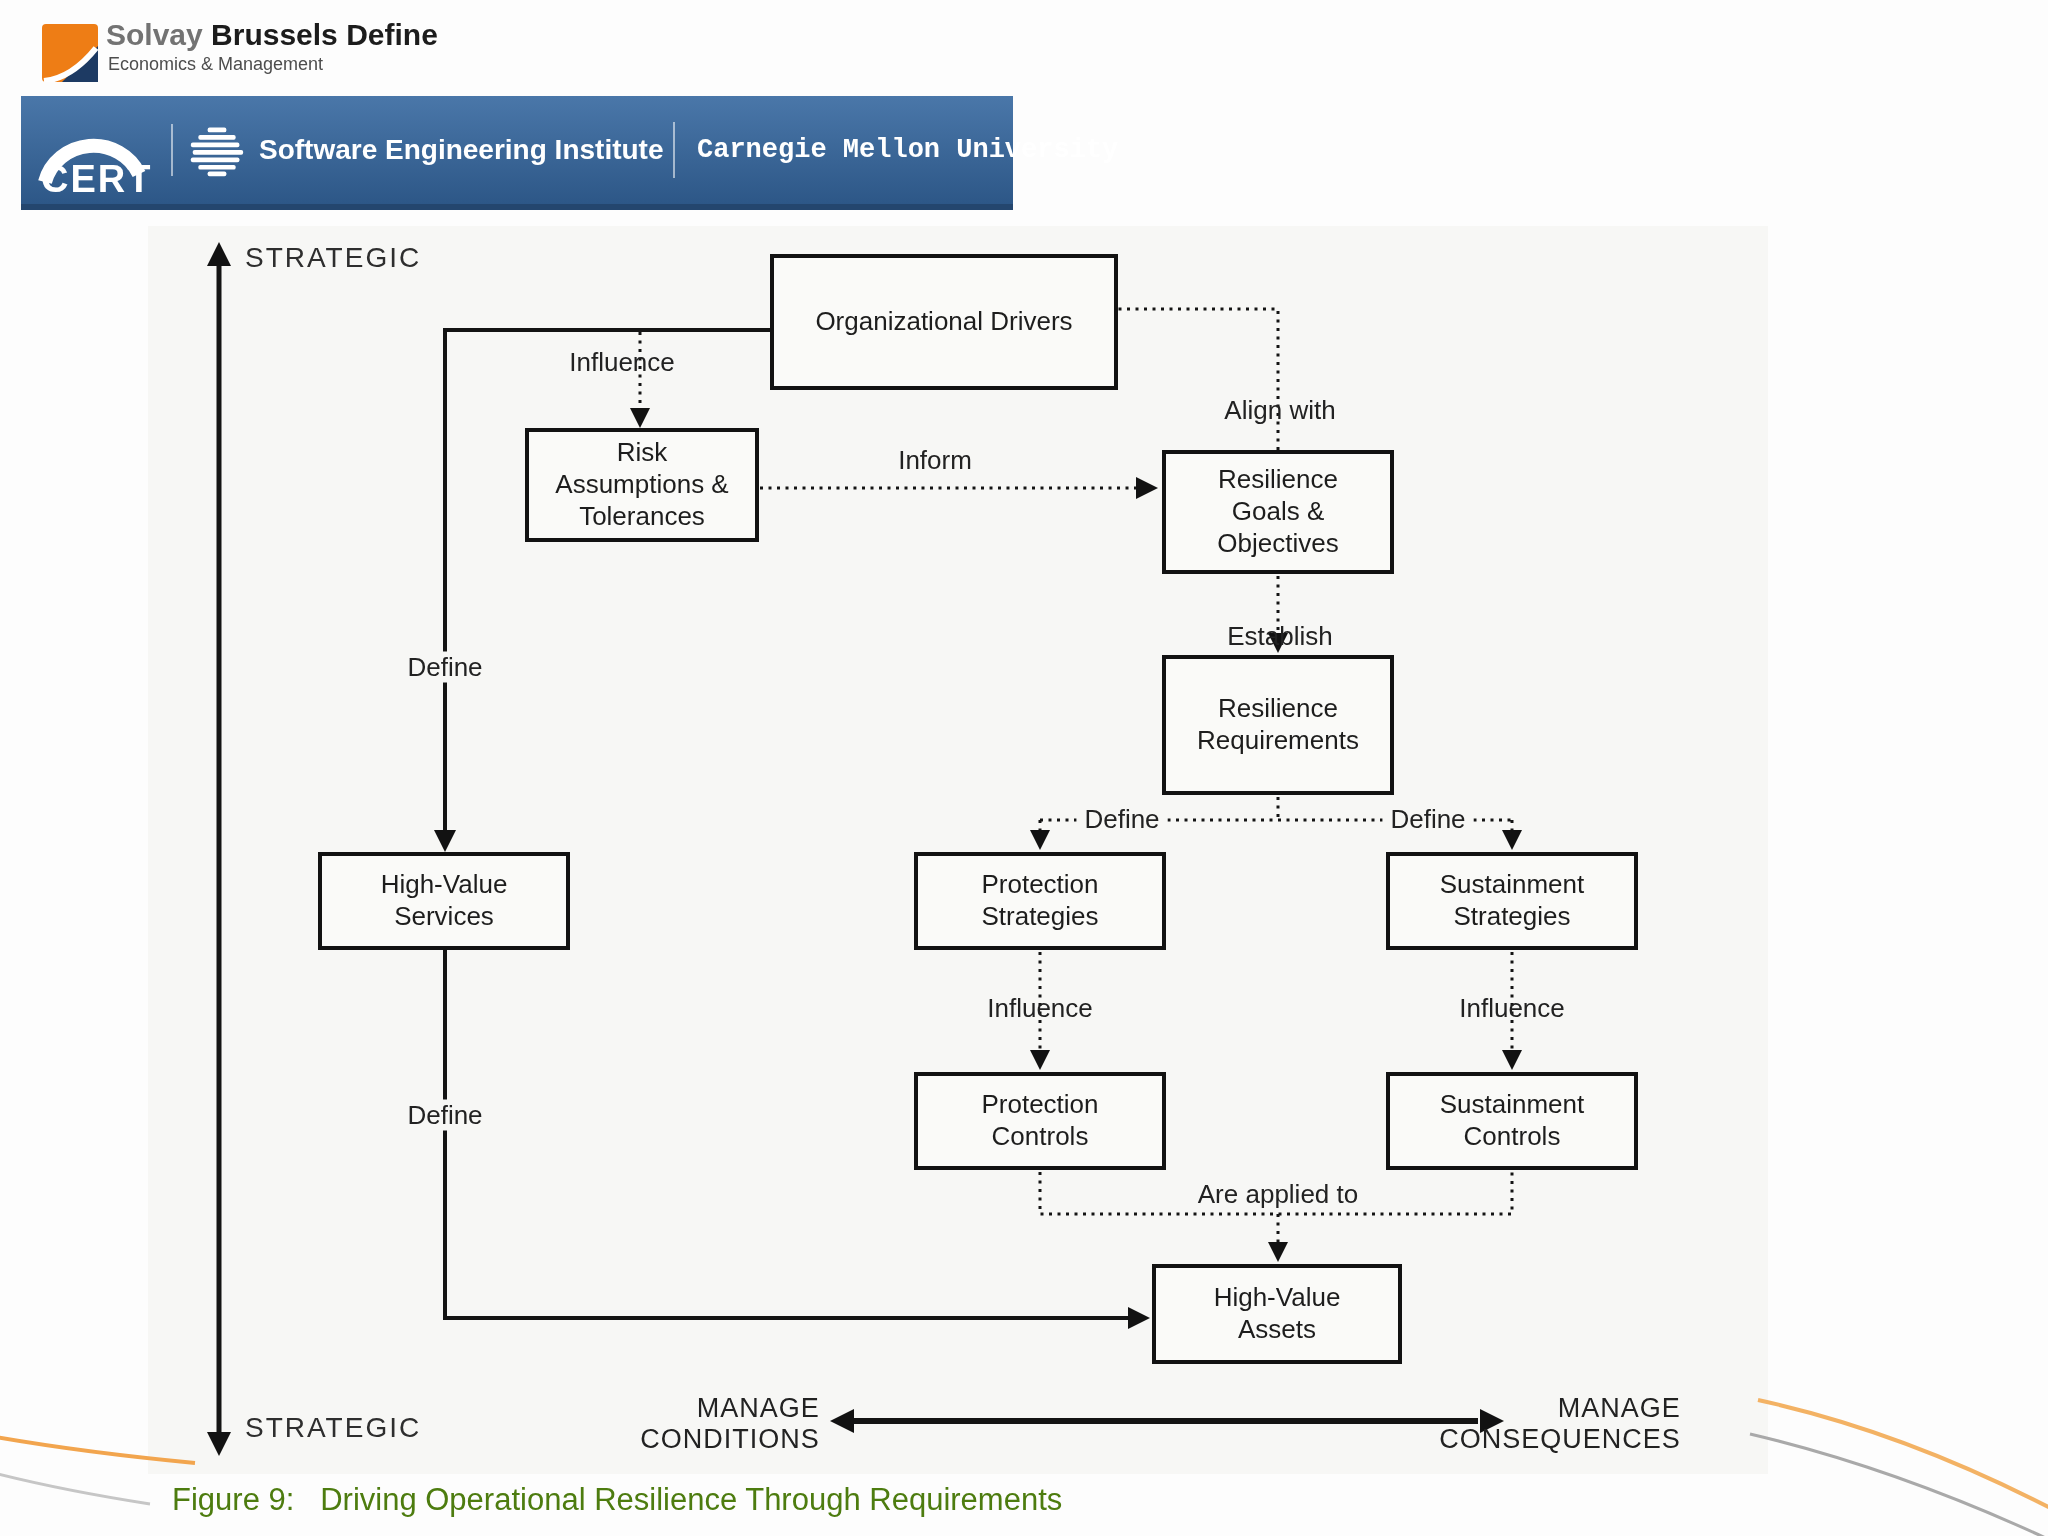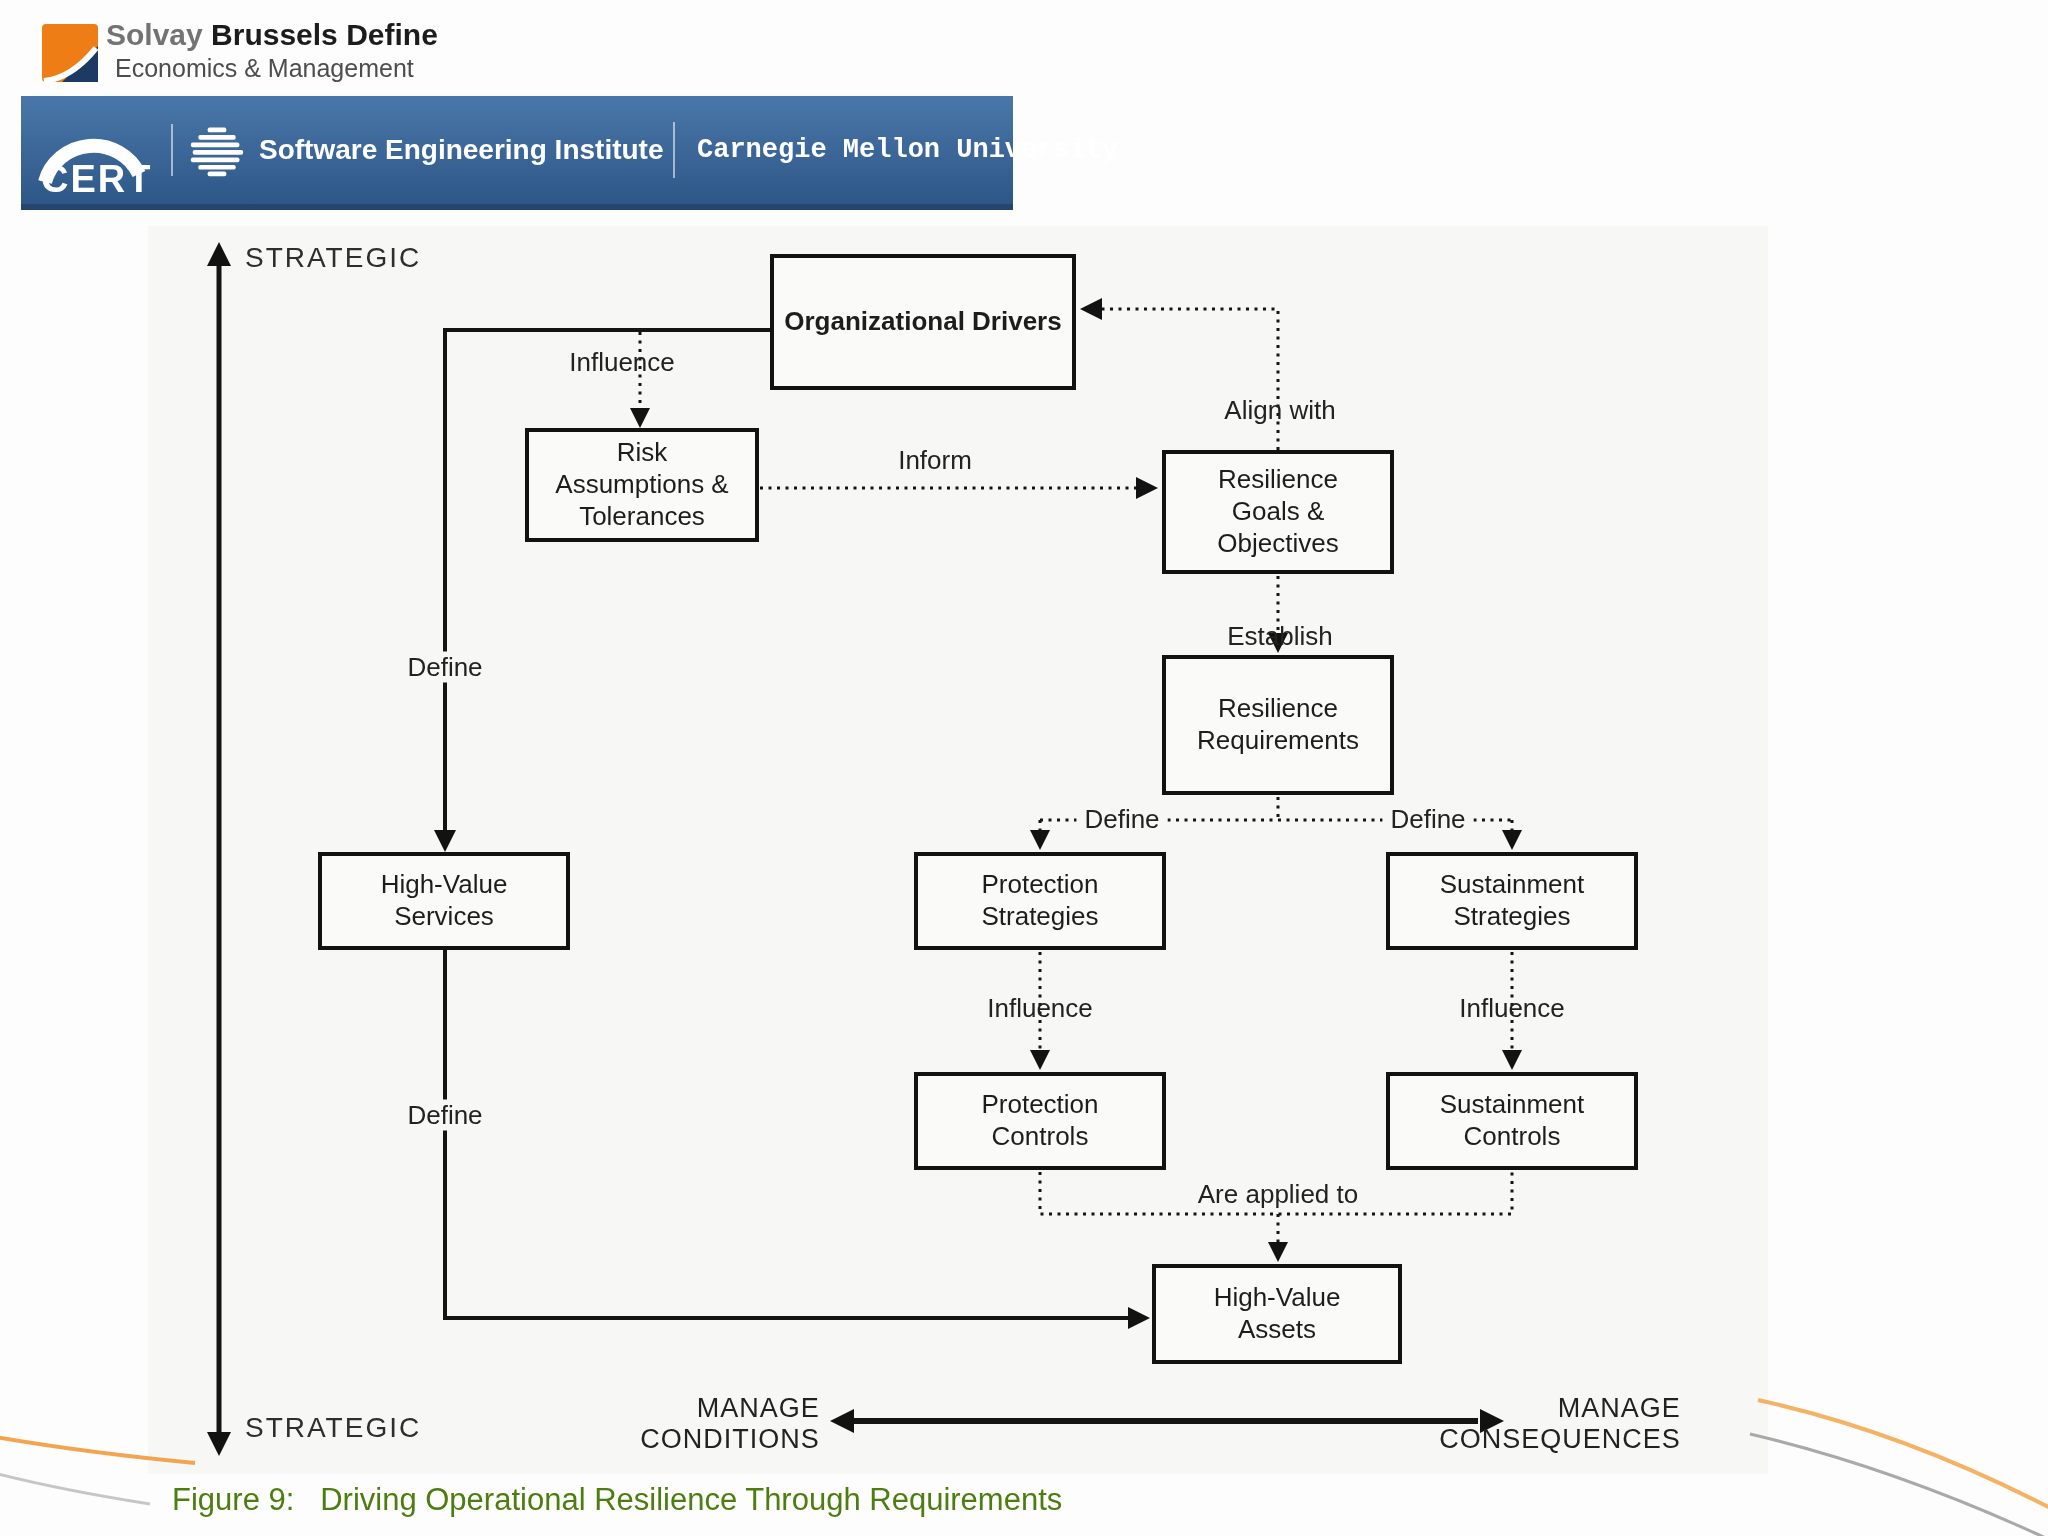--- a/index.html
+++ b/index.html
@@ -5,21 +5,21 @@
   html,body{margin:0;padding:0;}
   body{
     width:2048px;height:1536px;position:relative;overflow:hidden;
     background:#fdfdfd;font-family:"Liberation Sans",sans-serif;color:#1d1d1d;
   }
   
   .solvay-square{position:absolute;left:42px;top:24px;width:56px;height:58px;}
   .solvay-text1{position:absolute;left:106px;top:18px;font-size:30px;font-weight:bold;white-space:nowrap;}
   .solvay-text1 .orange{color:#737373;}
   .solvay-text1 .dark{color:#1c1c1c;}
-  .solvay-text2{position:absolute;left:108px;top:54px;font-size:25px;color:#4d4d4d;white-space:nowrap;margin-left:7px;}
+  .solvay-text2{position:absolute;left:108px;top:54px;font-size:18px;color:#4d4d4d;white-space:nowrap;}
   
   .banner{
     position:absolute;left:14px;top:96px;width:992px;height:114px;
     background:linear-gradient(#4a77a9,#2d5787);
     border-bottom:6px solid #24466e;box-sizing:border-box;margin-left:7px;
   }
   .banner .divider{position:absolute;width:2px;background:rgba(255,255,255,.55);}
   .cert-logo{position:absolute;left:14px;top:8px;}
   .globe-icon{position:absolute;left:168px;top:26px;}
   .sei-label{position:absolute;left:238px;top:0;height:108px;display:flex;align-items:center;
@@ -27,21 +27,21 @@
   .cmu-label{position:absolute;left:676px;top:0;height:108px;display:flex;align-items:center;
     color:#fff;font-size:27px;font-weight:bold;font-family:Liberation Mono, monospace;white-space:nowrap;}
   
   .panel{position:absolute;left:148px;top:226px;width:1620px;height:1248px;background:#f7f7f5;}
   .connector-svg{position:absolute;left:0;top:0;z-index:1;}
   .nbox{
     position:absolute;z-index:2;background:#fafaf8;border:4px solid #121212;box-sizing:border-box;
     display:flex;align-items:center;justify-content:center;text-align:center;
     font-size:26px;line-height:1.22;color:#1d1d1d;white-space:pre-line;
   }
-  .b-org{left:770px;top:254px;width:306px;height:136px;font-weight:bold;}
+  .b-org{left:770px;top:254px;width:348px;height:136px;}
   .b-risk{left:525px;top:428px;width:234px;height:114px;}
   .b-goals{left:1162px;top:450px;width:232px;height:124px;}
   .b-req{left:1162px;top:655px;width:232px;height:140px;}
   .b-hvs{left:318px;top:852px;width:252px;height:98px;}
   .b-pstrat{left:914px;top:852px;width:252px;height:98px;}
   .b-sstrat{left:1386px;top:852px;width:252px;height:98px;}
   .b-pctrl{left:914px;top:1072px;width:252px;height:98px;}
   .b-sctrl{left:1386px;top:1072px;width:252px;height:98px;}
   .b-hva{left:1152px;top:1264px;width:250px;height:100px;}
   .lbl{

